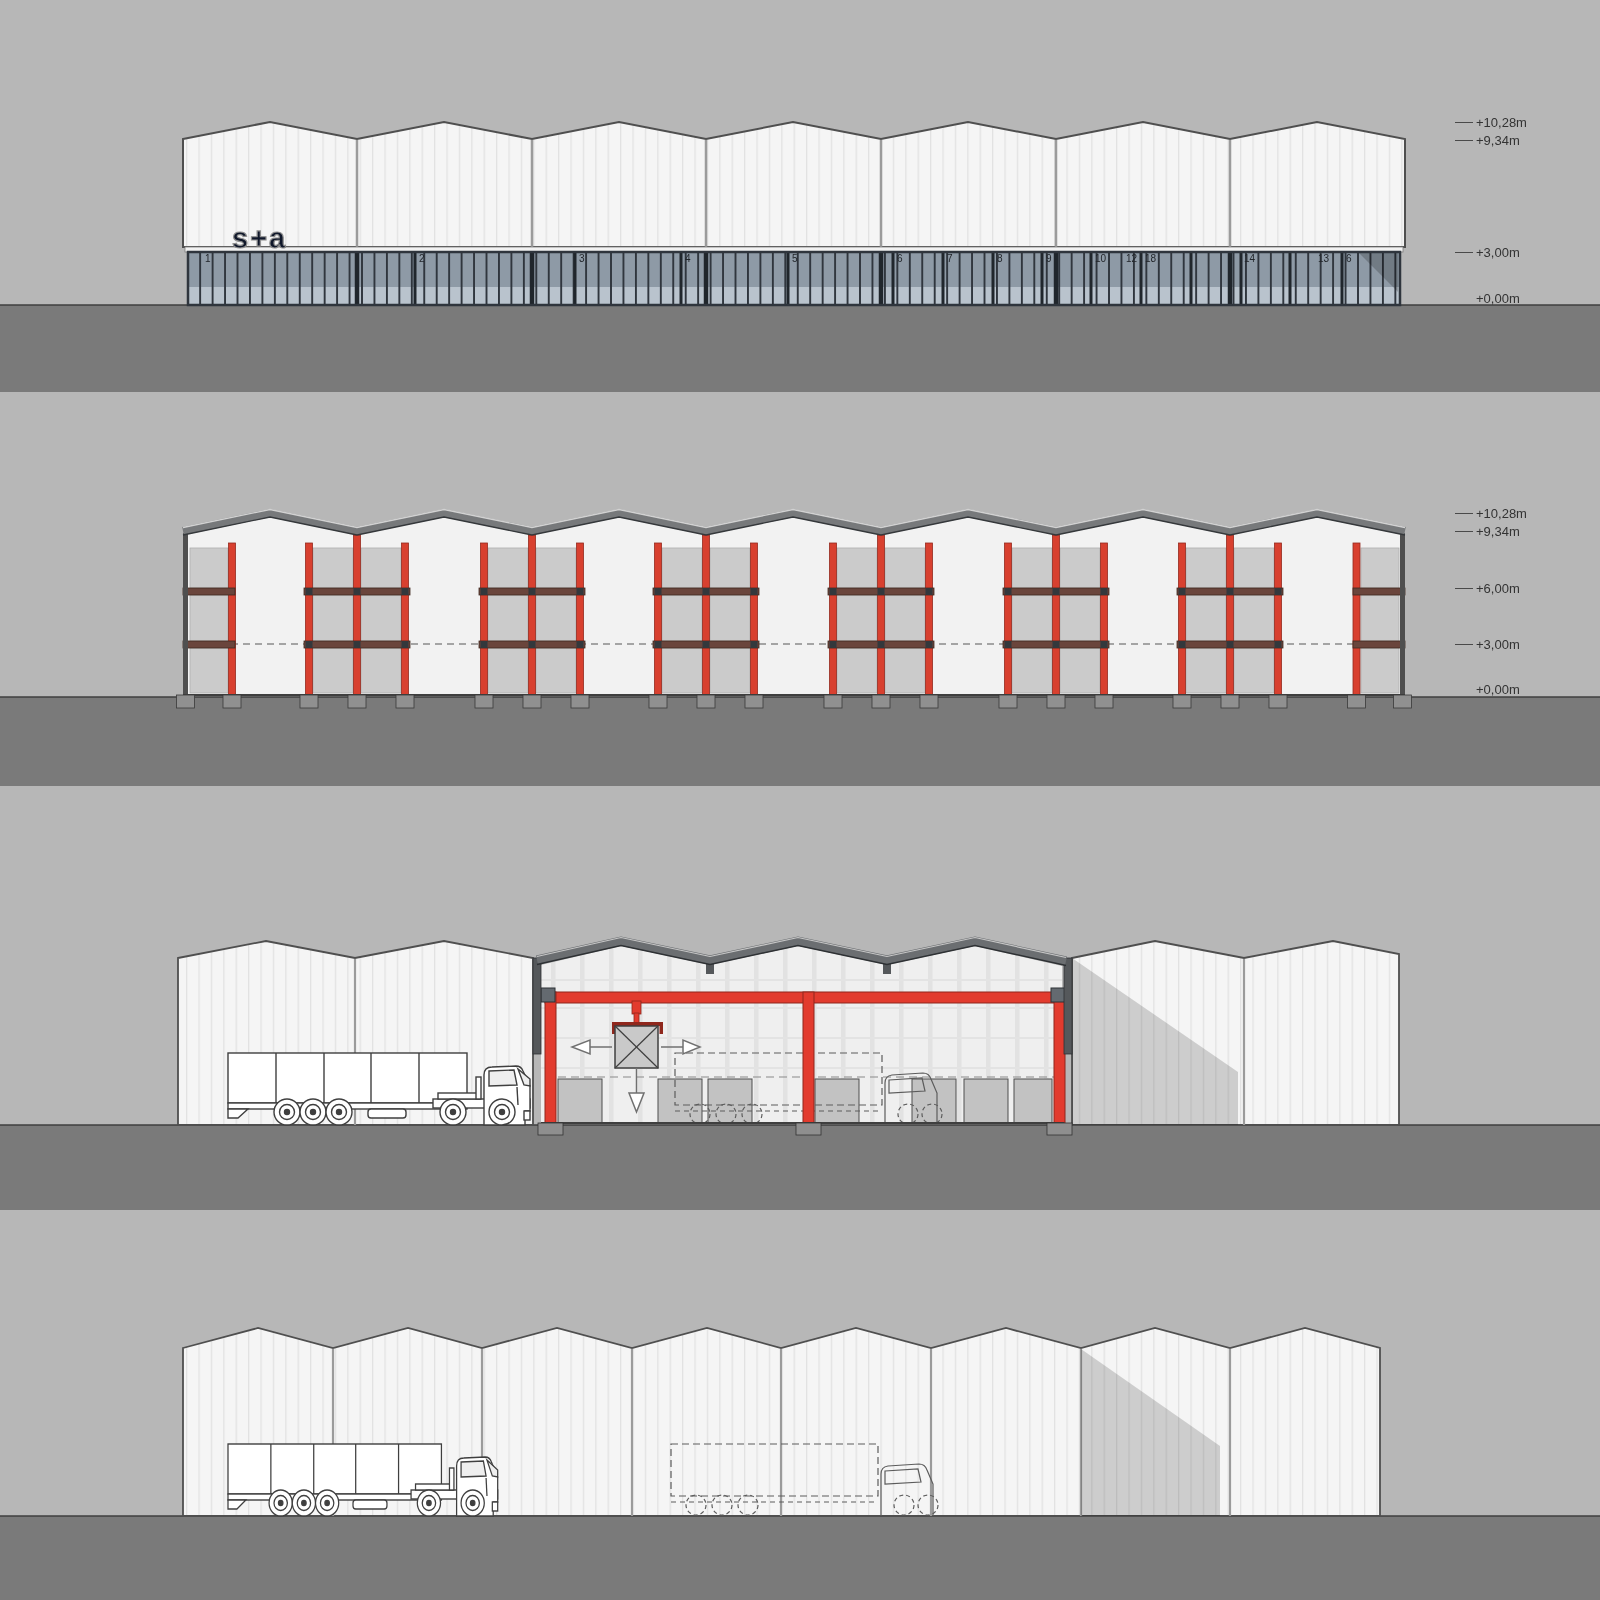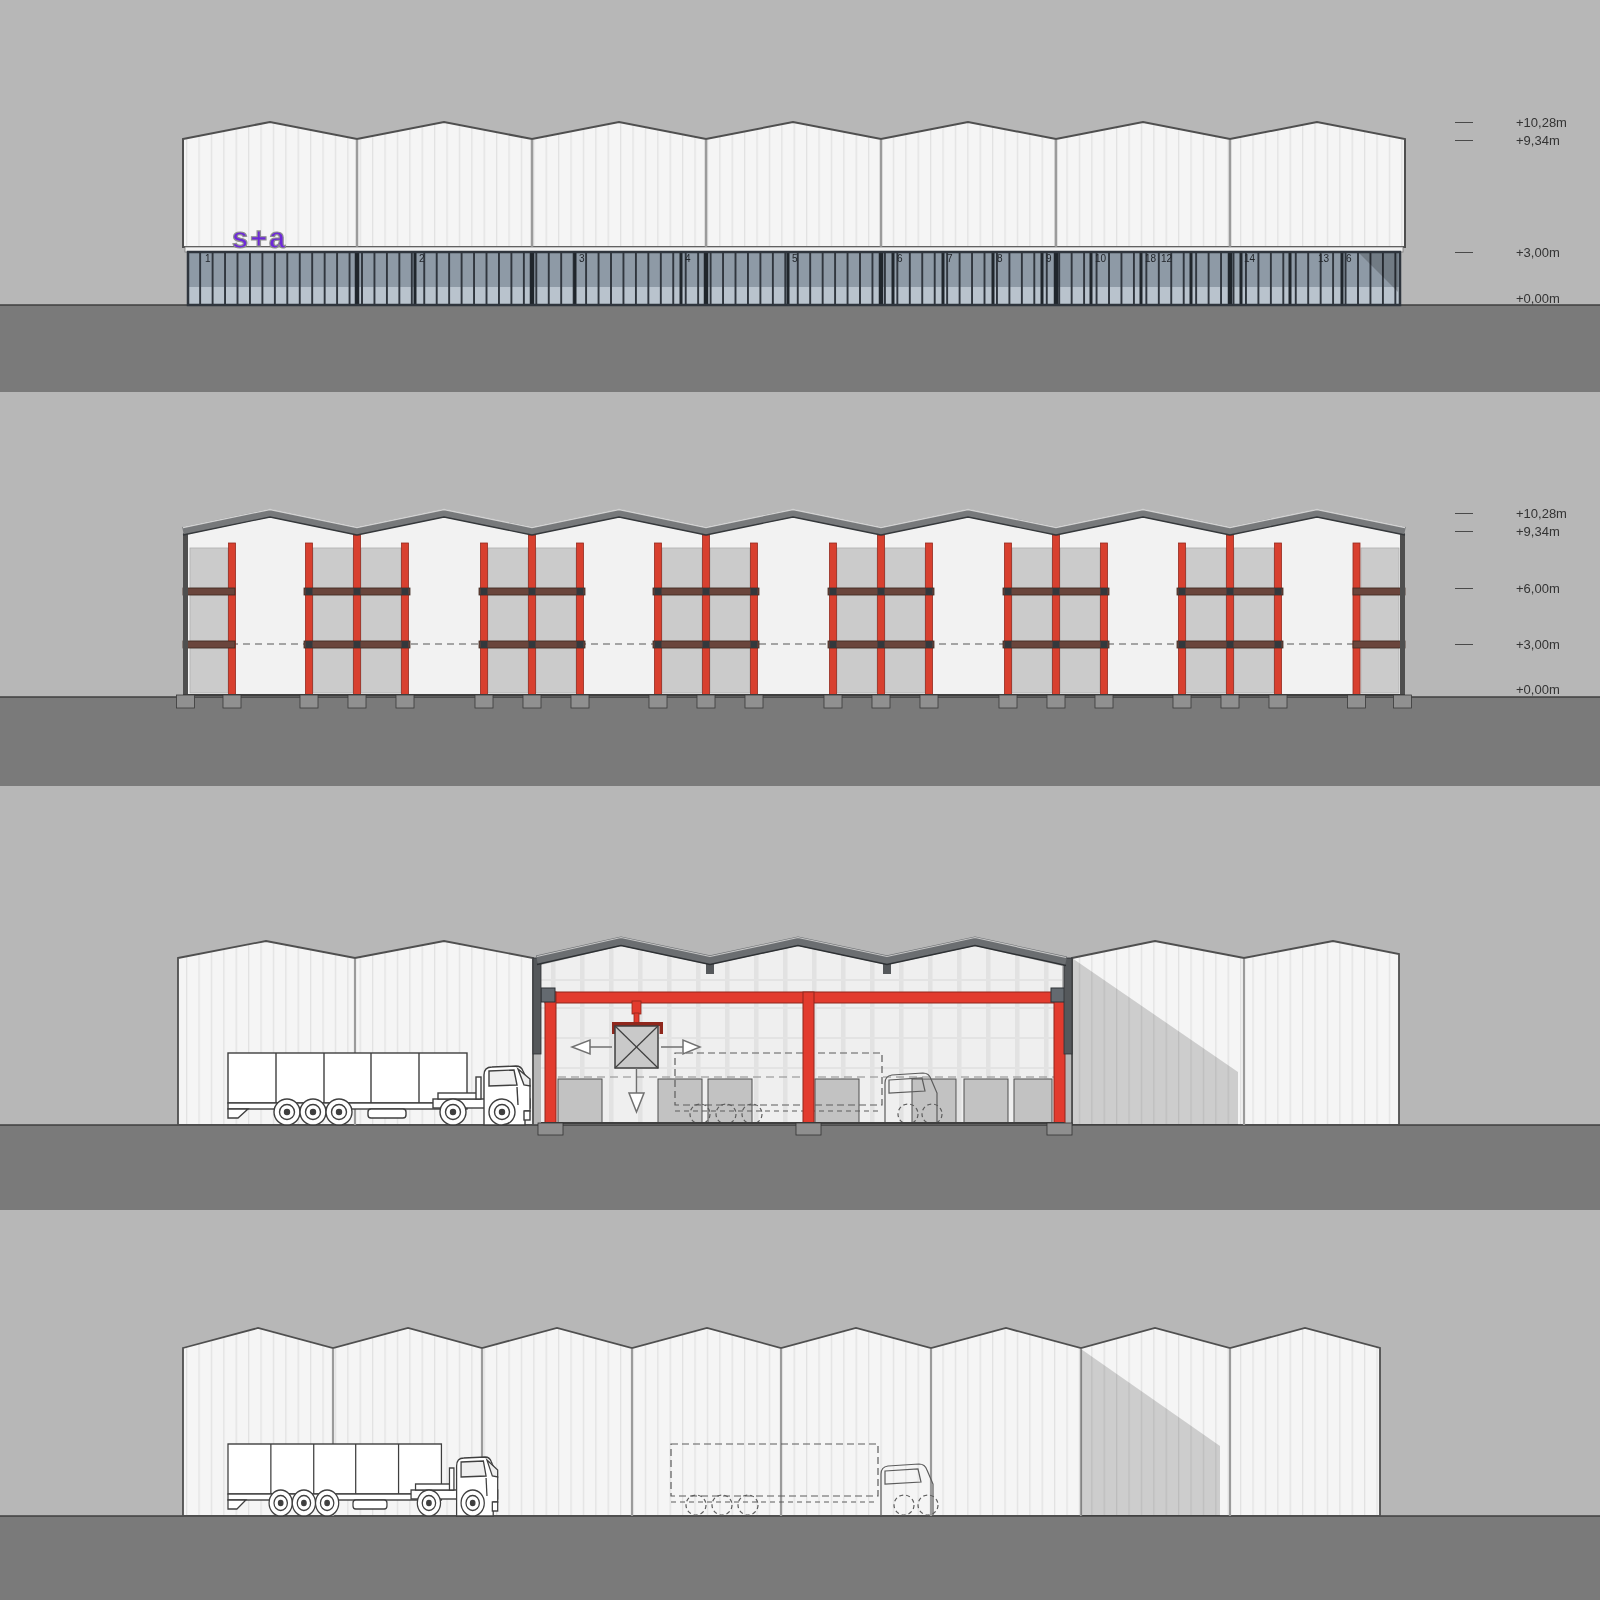--- a/index.html
+++ b/index.html
@@ -1,26 +1,26 @@
 <!DOCTYPE html>
 <html><head>
 <meta charset="utf-8">
 <style>
   html,body{margin:0;padding:0;background:#b7b7b7;}
   .canvas{position:relative;width:1600px;height:1600px;background:#b7b7b7;overflow:hidden;
           font-family:"Liberation Sans", sans-serif;}
   .canvas svg{position:absolute;left:0;top:0;}
   .overlay{position:absolute;left:0;top:0;width:1600px;height:1600px;pointer-events:none;}
   .logo{position:absolute;left:232px;top:222px;font-size:29px;font-weight:bold;letter-spacing:2px;
-        color:#6d28d9;-webkit-text-stroke:1.2px #8f8f8f;}
+        color:#0f172a;-webkit-text-stroke:1.2px #8f8f8f;}
   .unit-no{position:absolute;top:253px;font-size:10px;color:#22262b;line-height:12px;}
   .marker{position:absolute;display:flex;align-items:center;height:16px;}
   .marker .tick{display:inline-block;width:18px;height:0;border-top:1.2px solid #4a4a4a;margin-right:3px;}
   .marker.no-tick .tick{visibility:hidden;}
-  .marker .lbl{font-size:13px;color:#333;white-space:nowrap;margin-left:40px;}
+  .marker .lbl{font-size:13px;color:#333;white-space:nowrap;}
 </style>
 </head>
 <body>
 
 <div class="canvas">
 
 <svg width="1600" height="1600" viewBox="0 0 1600 1600">
   <defs>
     <pattern id="stripes" width="12.4" height="10" patternUnits="userSpaceOnUse">
       <rect width="12.4" height="10" fill="#f5f5f5"></rect>
@@ -343,21 +343,21 @@
   <span class="unit-no" style="left:419px">2</span>
   <span class="unit-no" style="left:579px">3</span>
   <span class="unit-no" style="left:685px">4</span>
   <span class="unit-no" style="left:792px">5</span>
   <span class="unit-no" style="left:897px">6</span>
   <span class="unit-no" style="left:947px">7</span>
   <span class="unit-no" style="left:997px">8</span>
   <span class="unit-no" style="left:1046px">9</span>
   <span class="unit-no" style="left:1095px">10</span>
   <span class="unit-no" style="left:1145px">18</span>
-  <span class="unit-no" style="left:1161px">12</span>
+  <span class="unit-no" style="left:1126px">12</span>
   <span class="unit-no" style="left:1318px">13</span>
   <span class="unit-no" style="left:1244px">14</span>
   <span class="unit-no" style="left:1346px">6</span>
 
   <div class="marker" style="left:1455px;top:114px">
     <span class="tick"></span>
     <span class="lbl">+10,28m</span>
       </div>
   <div class="marker" style="left:1455px;top:132px">
     <span class="tick"></span>

